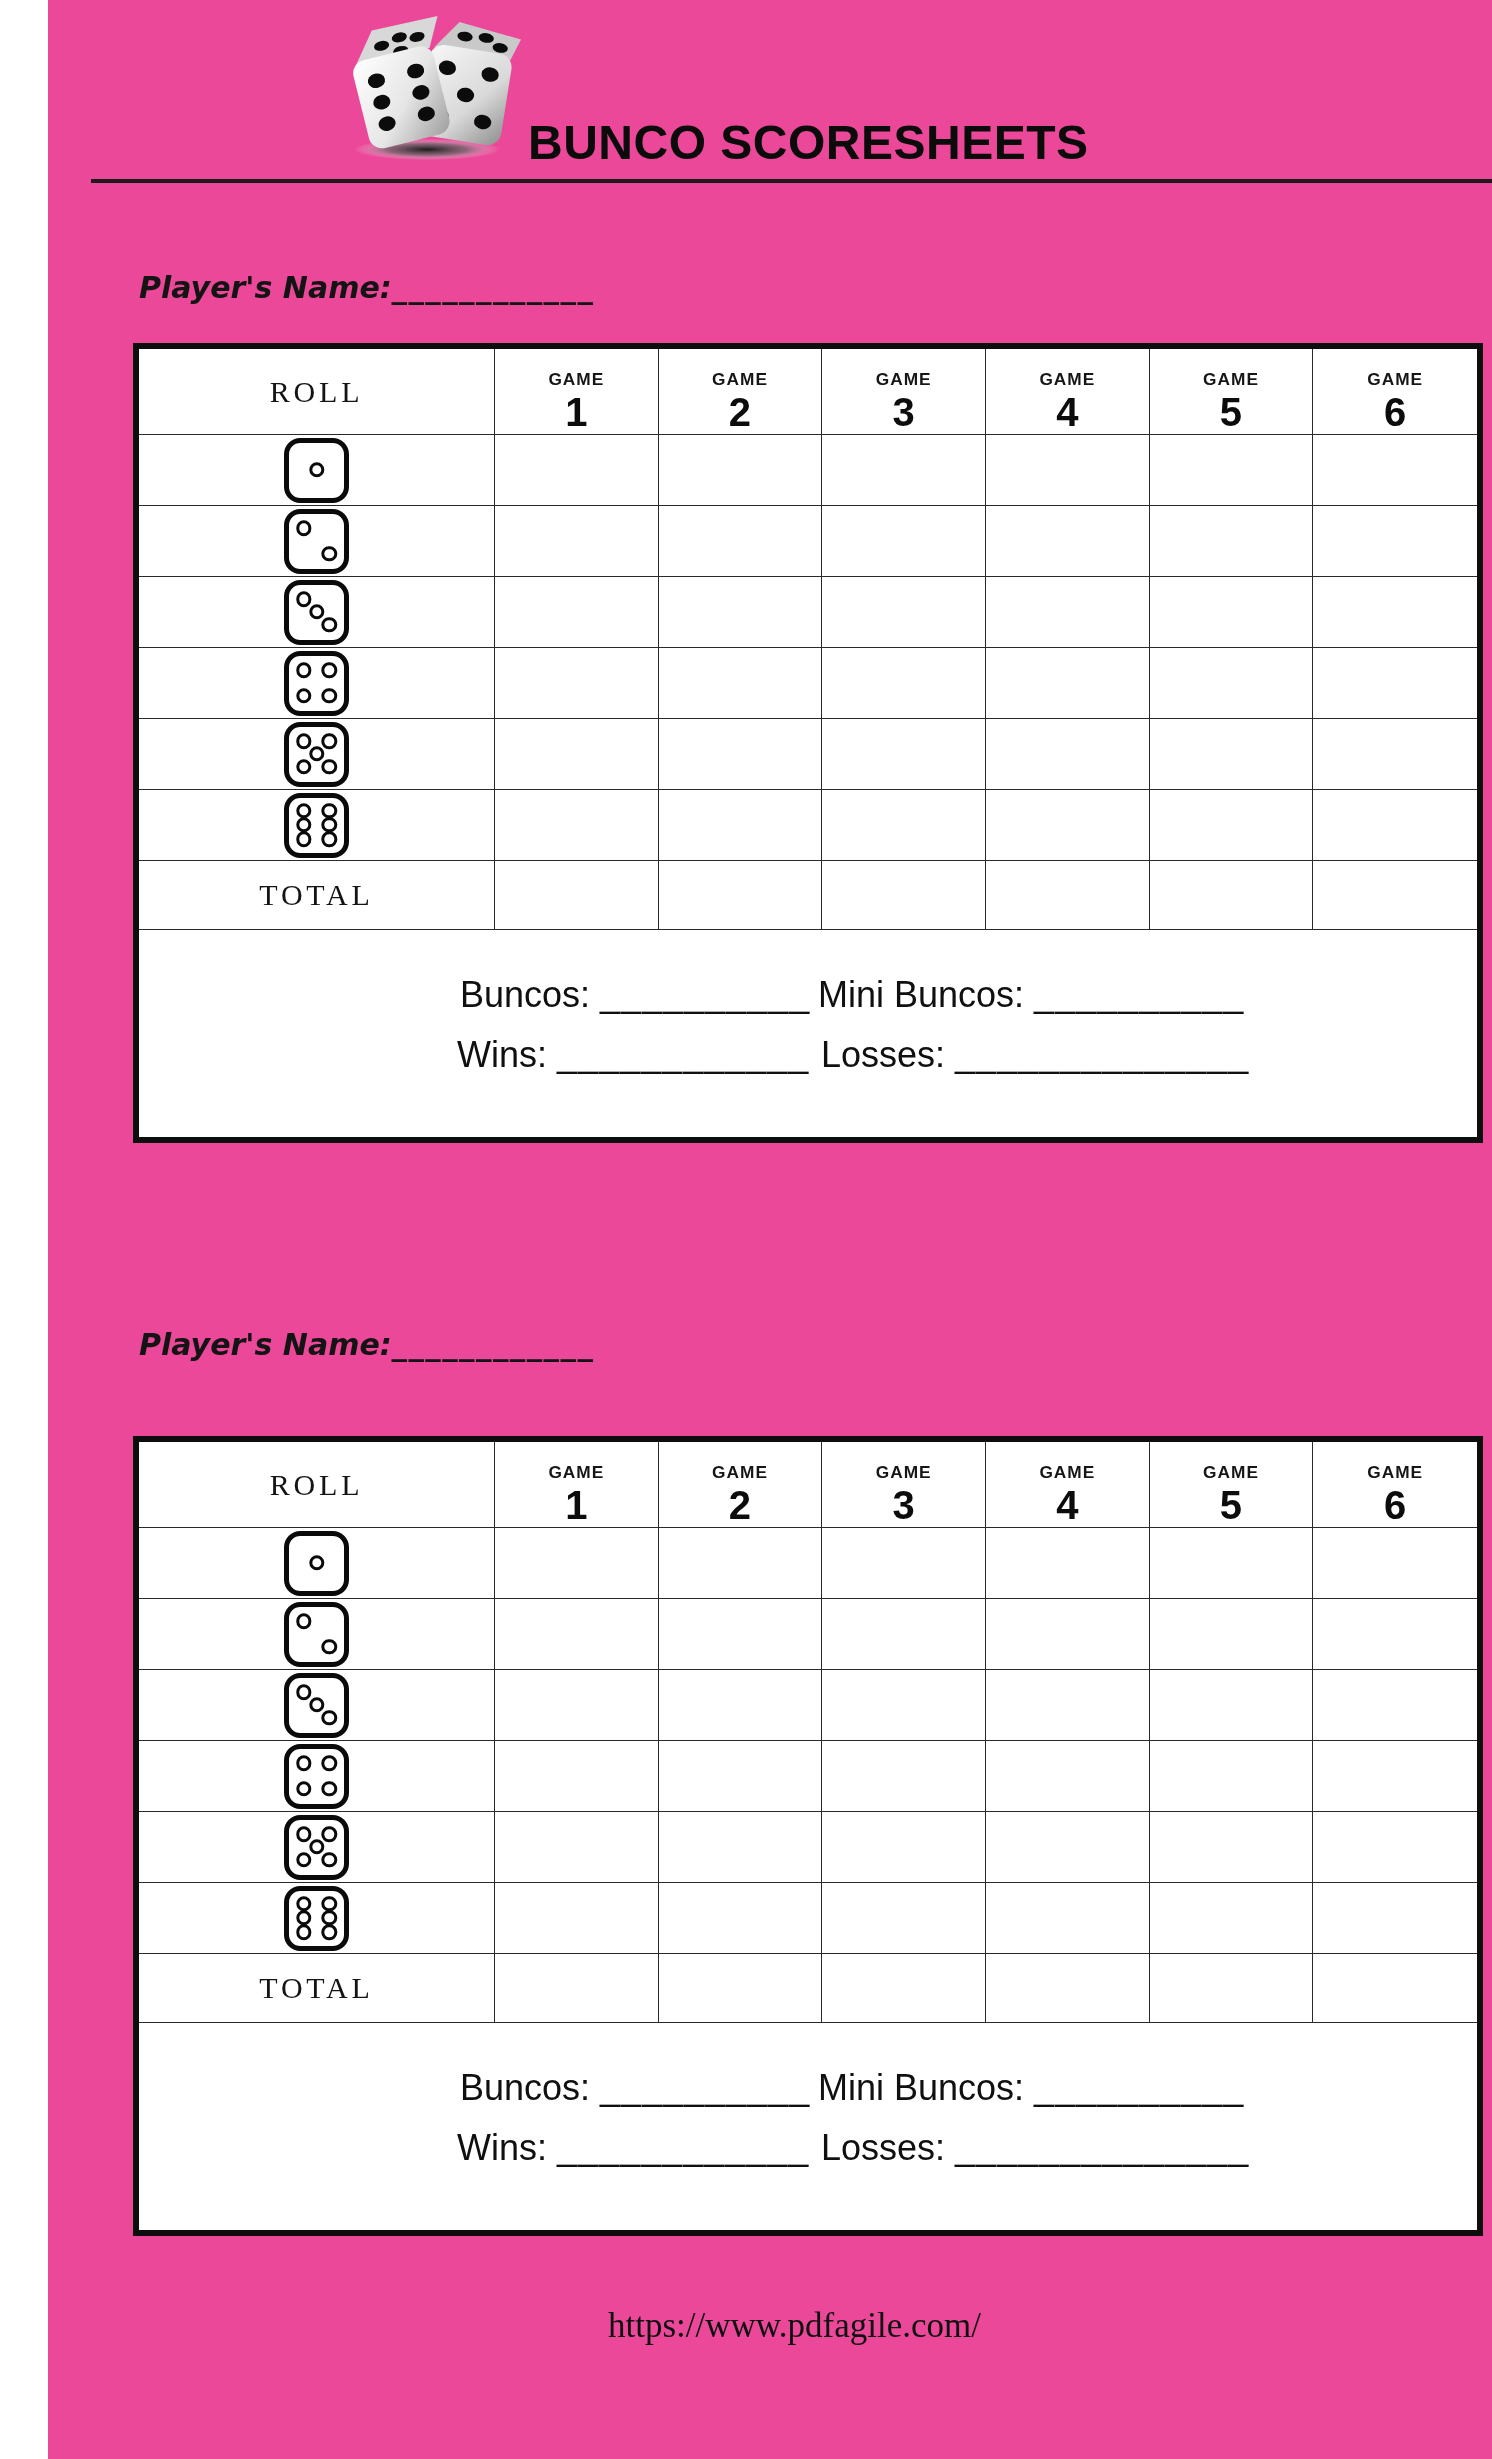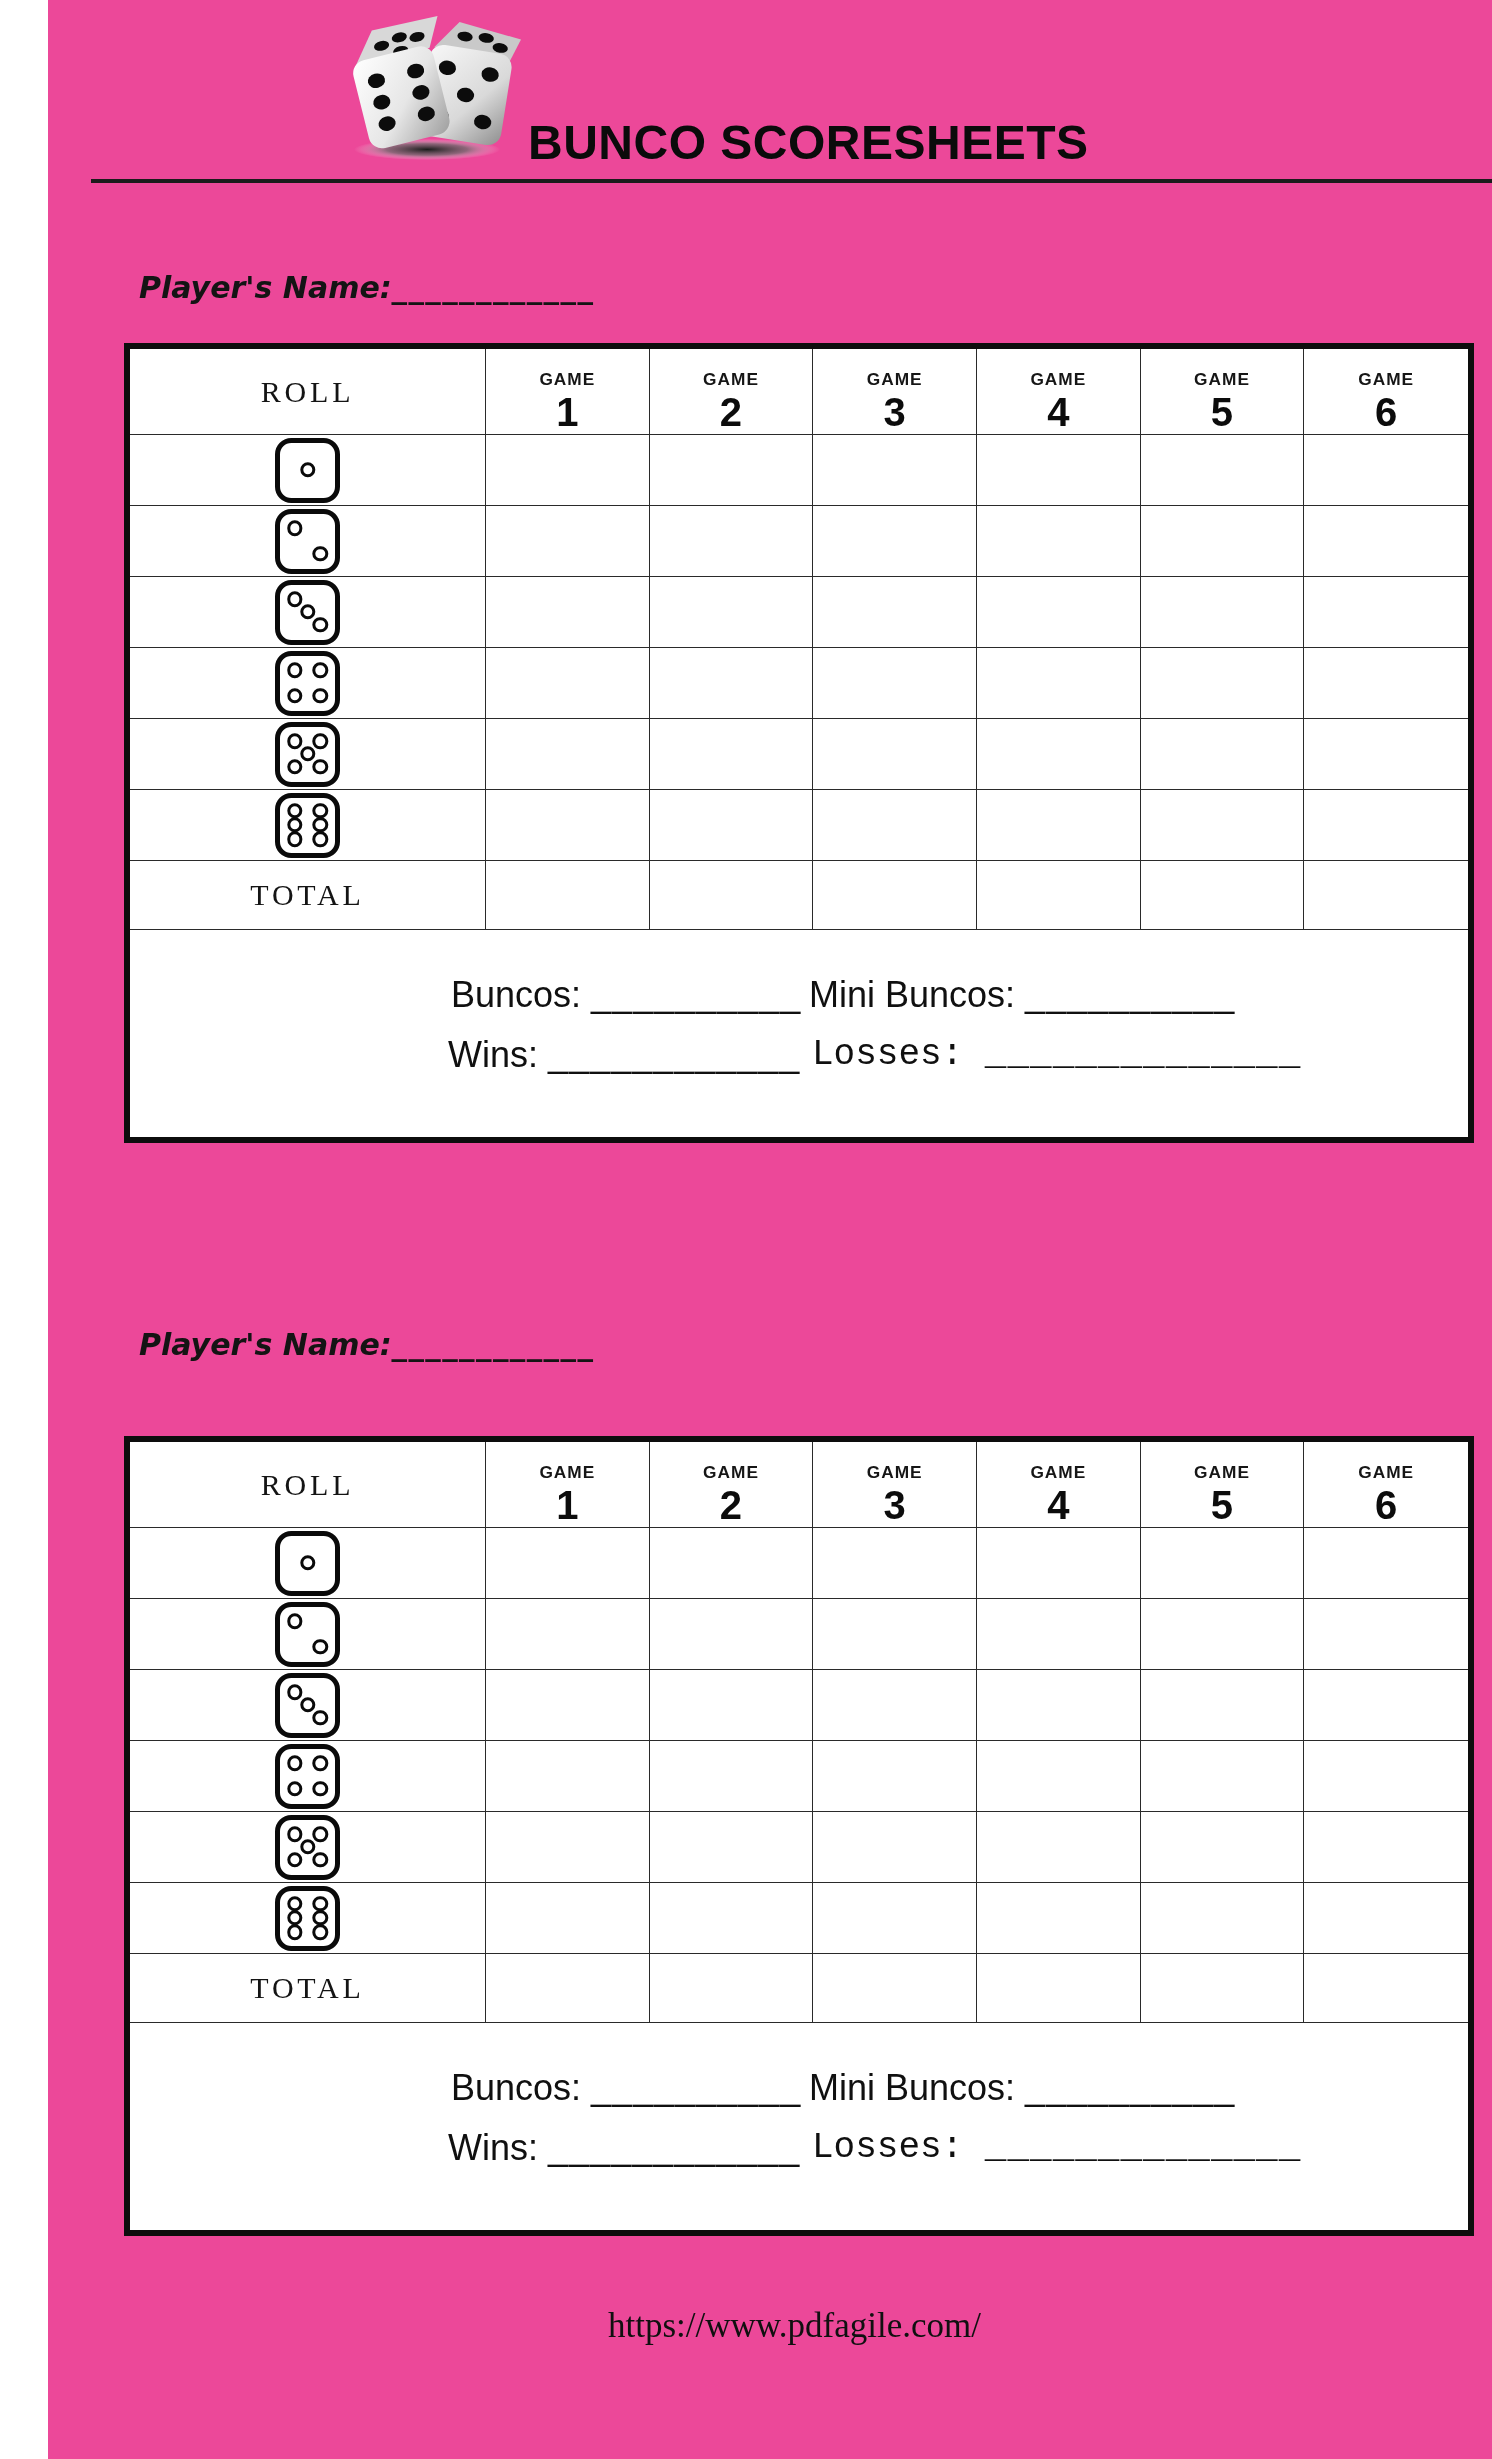--- a/index.html
+++ b/index.html
@@ -22,21 +22,21 @@
   #sheet-slot-1 { position:absolute; left:0; top:1327px; width:1493px; height:1066px; }
 
   .player-line {
     position:absolute; left:91px; top:0;
     font-family:"DejaVu Sans", sans-serif; font-style:italic; font-weight:700;
     font-size:30px; color:#141414; white-space:pre;
   }
   .player-blank { letter-spacing:1.9px; }
 
   .score-table {
-    position:absolute; left:76px; top:73px; width:1350px; height:800px;
+    position:absolute; left:85px; top:73px; width:1350px; height:800px;
     border:6.7px solid #0d0d0d; box-sizing:border-box; background:#fff;
   }
   #sheet-slot-1 .score-table { top:109px; }
 
   .t-row { display:grid; grid-template-columns:356px repeat(6, 1fr); }
   .header-row { height:86px; }
   .dice-row   { height:71px; }
   .total-row  { height:69px; }
   .cell {
     border-right:1.9px solid #2a2a2a; border-bottom:1.9px solid #2a2a2a;
@@ -63,21 +63,21 @@
     transform:translate(-50%,-50%);
   }
 
   
   .t-footer { position:relative; height:205px; }
   .f-item { position:absolute; font-size:36px; color:#101010; white-space:pre; }
   .f-blank { letter-spacing:1px; }
   .f-r1-l { left:321px; top:44px; }
   .f-r1-r { left:679px; top:44px; }
   .f-r2-l { left:318px; top:104px; }
-  .f-r2-r { left:682px; top:104px;font-family:Liberation Mono, monospace; }
+  .f-r2-r { left:682px; top:104px; }
 
   
   .site-url {
     position:absolute; top:2306px; left:0; width:100%; text-align:center;
     font-family:"Liberation Serif", serif; font-size:35px; color:#101010;
   }
 </style>
 </head>
 <body>
 

